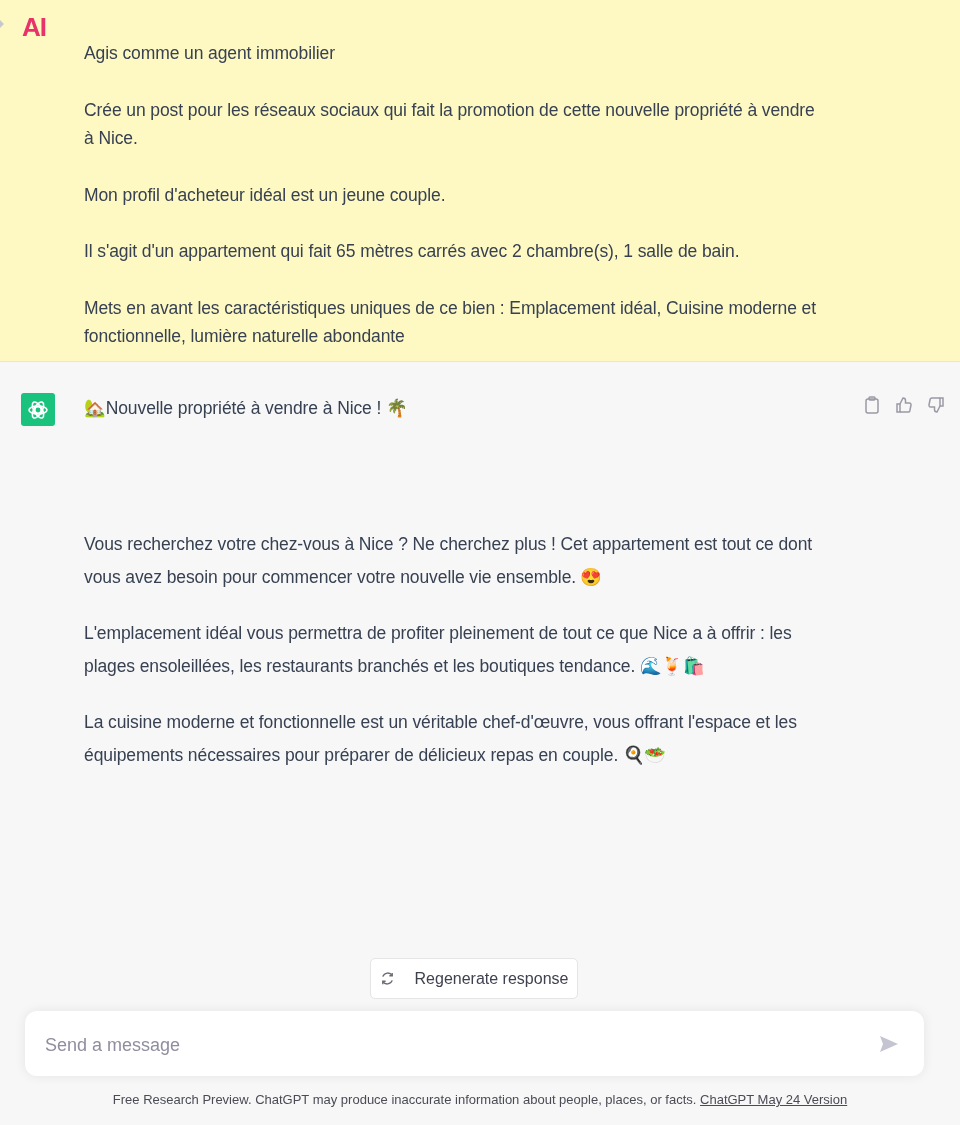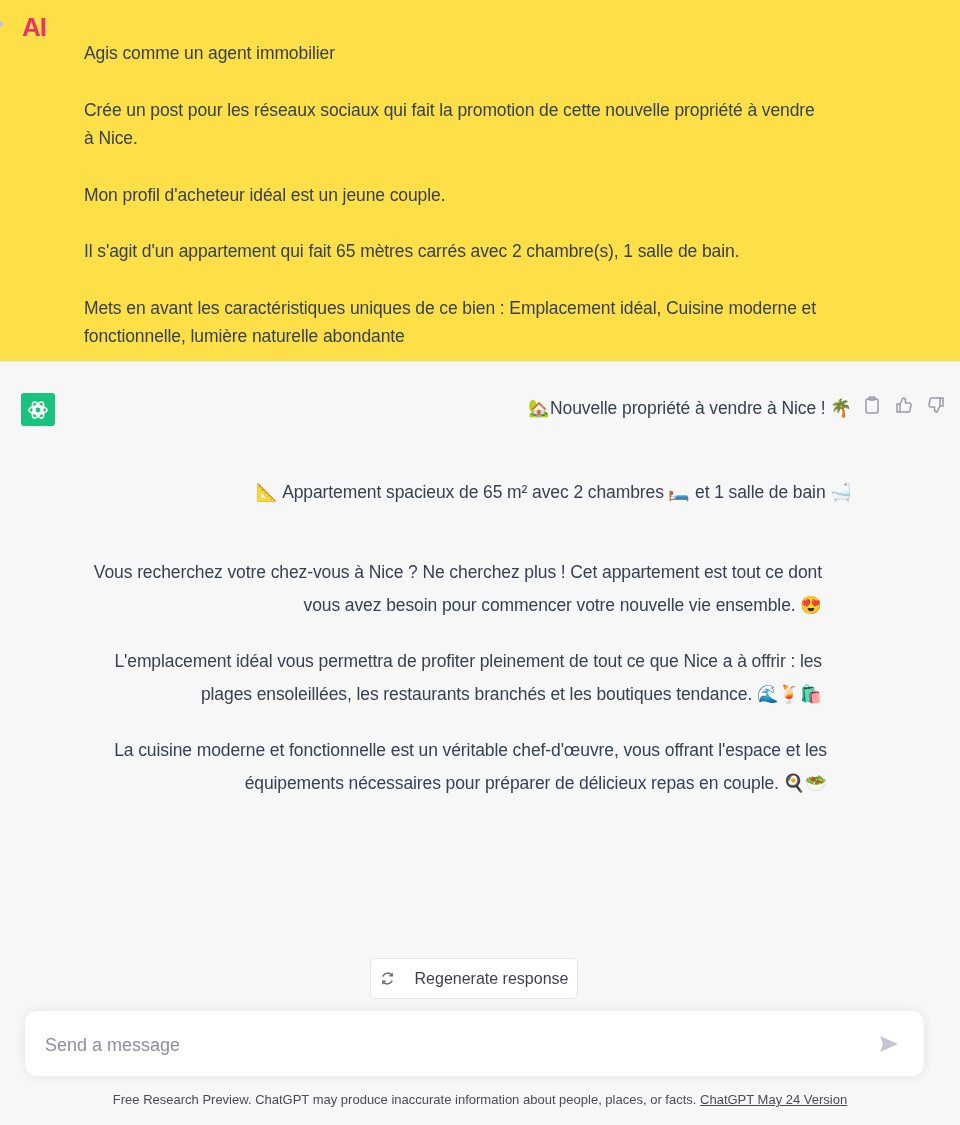--- a/index.html
+++ b/index.html
@@ -4,21 +4,21 @@
 <style>
   html, body { margin:0; padding:0; }
   body {
     width:960px; height:1125px; overflow:hidden; position:relative;
     background:#f7f7f8;
     font-family:"Liberation Sans", sans-serif;
     color:#374151;
   }
   .user-block {
     position:absolute; left:0; top:0; width:960px; height:361px;
-    background:#fde047; border-bottom:1px solid #e5e5e6;
+    background:#fef9c3; border-bottom:1px solid #e5e5e6;
   }
   .user-caret {
     position:absolute; left:0; top:20px; width:0; height:0;
     border-top:4px solid transparent; border-bottom:4px solid transparent;
     border-left:4px solid #c8c8cc;
   }
   .user-avatar {
     position:absolute; left:22px; top:12px; width:34px; height:30px;
     color:#e8326a; font-weight:bold; font-size:26px; letter-spacing:-1px;
     font-family:"Liberation Sans", sans-serif;
@@ -35,22 +35,22 @@
   .gpt-avatar {
     position:absolute; left:21px; top:393px; width:34px; height:33px;
     background:#19c37d; border-radius:3px;
     display:flex; align-items:center; justify-content:center;
   }
   .actions {
     position:absolute; left:862px; top:395px; display:flex; gap:12px;
   }
   .actions span { width:20px; height:20px; display:inline-flex; align-items:center; justify-content:center; cursor:pointer; }
   .reply {
-    position:absolute; left:72px; top:394px; width:780px;
-    font-size:17.5px; color:#374151; letter-spacing:-0.1px;text-align:right;
+    position:absolute; left:84px; top:394px; width:780px;
+    font-size:17.5px; color:#374151; letter-spacing:-0.1px;
   }
   .reply p { margin:0; line-height:32.5px; }
   .reply p.single { line-height:28px; }
   .fade {
     position:absolute; left:0; top:990px; width:960px; height:135px;
     background:linear-gradient(to bottom, rgba(247,247,248,0) 0%, #f7f7f8 30%);
   }
   .regen {
     position:absolute; left:370px; top:958px; width:208px; height:41px;
     background:#ffffff; border:1px solid #e5e5e6; border-radius:5px;
@@ -125,21 +125,20 @@
         <path d="M13 10V2h3v8z"></path>
         <path d="M13 10l-3 6c-1.5 0-2.5-1-2.5-2.5V11h-4c-1 0-1.7-1-1.5-2l1.2-6c.2-.7.8-1 1.5-1H13"></path>
       </svg>
   </span>
 </div>
 
 <div class="reply">
   <p class="single">🏡Nouvelle propriété à vendre à Nice ! 🌴</p>
   <div style="height:28px"></div>
   <div style="height:28px"></div>
-  <p class="single">📐 Appartement spacieux de 65 m² avec 2 chambres 🛏️ et 1 salle de bain 🛁</p>
   <div style="height:26px"></div>
   <div class="gap"></div>
   <p style="width:750px">Vous recherchez votre chez-vous à Nice ? Ne cherchez plus ! Cet appartement est tout ce dont vous avez besoin pour commencer votre nouvelle vie ensemble. 😍</p>
   <div class="gap"></div>
   <p style="width:750px">L'emplacement idéal vous permettra de profiter pleinement de tout ce que Nice a à offrir : les plages ensoleillées, les restaurants branchés et les boutiques tendance. 🌊🍹🛍️</p>
   <div class="gap"></div>
   <p style="width:755px">La cuisine moderne et fonctionnelle est un véritable chef-d'œuvre, vous offrant l'espace et les équipements nécessaires pour préparer de délicieux repas en couple. 🍳🥗</p>
   <div class="gap"></div>
 </div>
 

